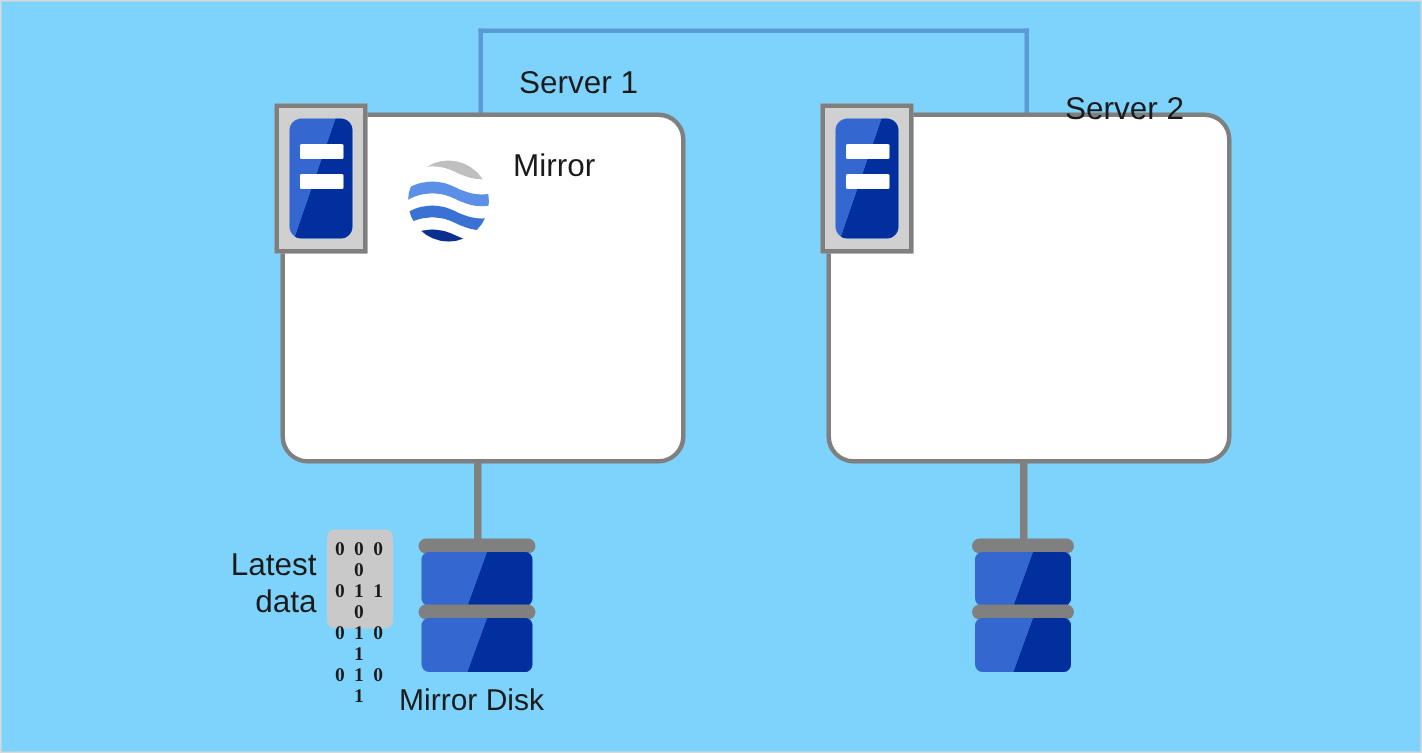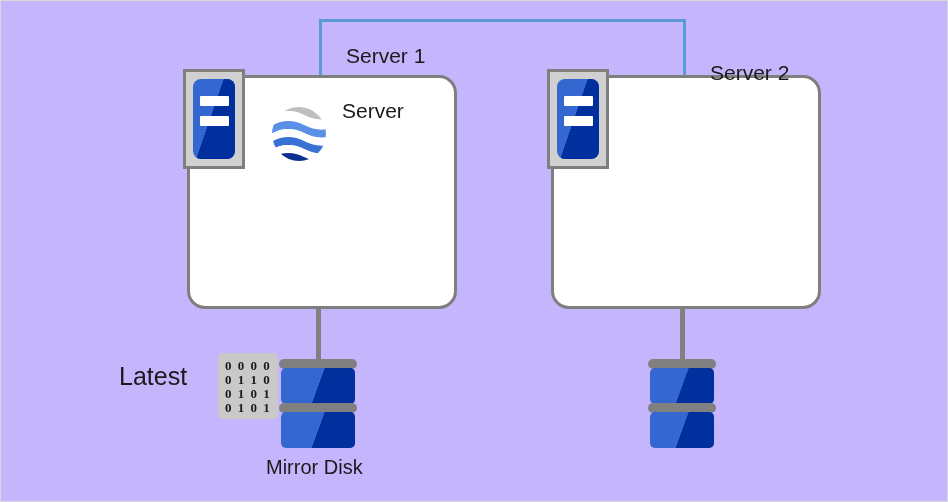--- a/index.html
+++ b/index.html
@@ -7,21 +7,21 @@
     padding: 0;
     background: #ffffff;
   }
   body {
     font-family: "Liberation Sans", sans-serif;
   }
   #canvas {
     position: relative;
     width: 948px;
     height: 502px;
-    background: #c4b5fd;
+    background: #7dd3fc;
     border: 1px solid #d9d9d9;
     box-sizing: border-box;
     overflow: hidden;
   }
 
   
   .hb-line {
     position: absolute;
     background: #5b9bd5;
   }
@@ -160,30 +160,30 @@
     white-space: nowrap;
     line-height: 1;
   }
 
   
   #latest-data-label {
     position: absolute;
     left: 118px;
     top: 363px;
     width: 92px;
-    font-size: 25px;
-    color: #1a1a1a;
-    text-align: left;
+    font-size: 21px;
+    color: #1a1a1a;
+    text-align: right;
     line-height: 25px;
   }
   #binary-card {
     position: absolute;
     left: 217px;
     top: 352px;
-    width: 60px;
+    width: 44px;
     height: 66px;
     background: #c9c9c9;
     border-radius: 5px;
   }
   #binary-card .bits {
     position: absolute;
     left: 0; top: 6px;
     width: 100%;
     font-family: "Liberation Serif", serif;
     font-weight: bold;
@@ -227,40 +227,41 @@
       <path d="M-6 26 C 8 14, 22 14, 34 20 C 46 26, 56 26, 64 21 L 64 11 C 56 16, 46 16, 34 10 C 22 4, 8 4, -6 16 Z" fill="#ffffff"></path>
       <path d="M-6 34 C 8 22, 22 22, 34 28 C 46 34, 56 34, 64 29 L 64 21 C 56 26, 46 26, 34 20 C 22 14, 8 14, -6 26 Z" fill="#5b8fe8"></path>
       <path d="M-6 42 C 8 30, 22 30, 34 36 C 46 42, 56 42, 64 37 L 64 29 C 56 34, 46 34, 34 28 C 22 22, 8 22, -6 34 Z" fill="#ffffff"></path>
       <path d="M-6 50 C 8 38, 22 38, 34 44 C 46 50, 56 50, 64 45 L 64 37 C 56 42, 46 42, 34 36 C 22 30, 8 30, -6 42 Z" fill="#3a72d4"></path>
       <path d="M-6 58 C 8 46, 22 46, 34 52 C 46 58, 56 58, 64 53 L 64 45 C 56 50, 46 50, 34 44 C 22 38, 8 38, -6 50 Z" fill="#ffffff"></path>
       <path d="M-6 66 C 8 54, 22 54, 34 60 C 46 66, 56 66, 64 61 L 64 53 C 56 58, 46 58, 34 52 C 22 46, 8 46, -6 58 Z" fill="#0b2f8f"></path>
     </g>
   </svg>
 
   <div id="mirror-resource-text">
-    <div>Server</div>
+    <div>Mirror</div>
   </div>
 
   <div id="cable1" class="cable"></div>
 
   <div id="disk1" class="disk-stack">
     <div class="disk-plate p1"></div>
     <div class="disk-body d1">
       <div class="disk-body-shade"></div>
     </div>
     <div class="disk-plate p2"></div>
     <div class="disk-body d2">
       <div class="disk-body-shade"></div>
     </div>
   </div>
 
   <div id="mirror-disk-label">Mirror Disk</div>
 
   <div id="latest-data-label">
     <div>Latest</div>
+    <div>data</div>
   </div>
 
   <div id="binary-card">
     <div class="bits">
       <div>0 0 0 0</div>
       <div>0 1 1 0</div>
       <div>0 1 0 1</div>
       <div>0 1 0 1</div>
     </div>
   </div>

